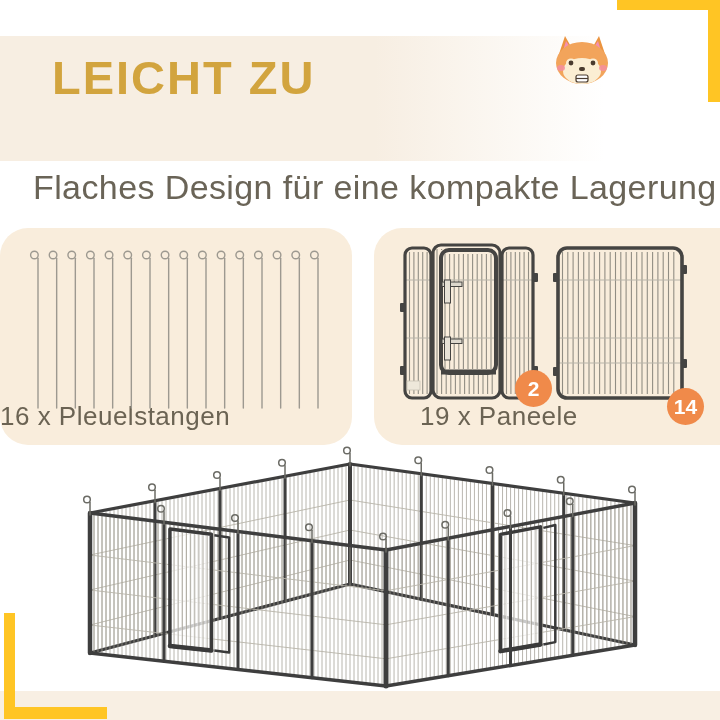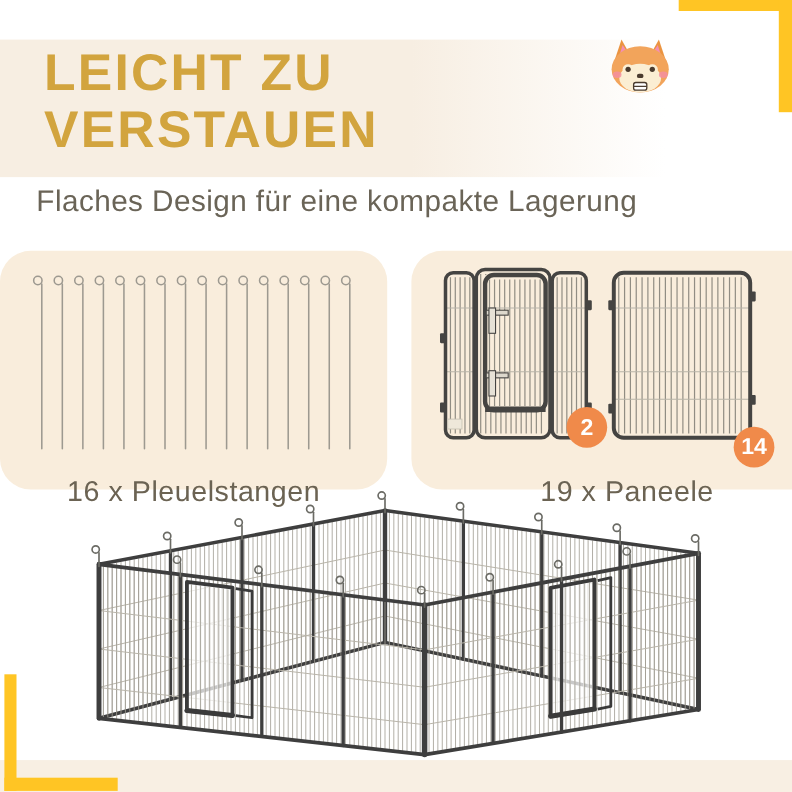--- a/index.html
+++ b/index.html
@@ -5,34 +5,34 @@
   html,body{margin:0;padding:0}
   body{
     width:720px;height:720px;position:relative;overflow:hidden;
     background:#ffffff;font-family:"Liberation Sans",sans-serif;
   }
   .band{
     position:absolute;left:0;top:36px;width:720px;height:125px;
     background:linear-gradient(90deg,#f7eee2 0%,#f7eee2 52%,rgba(247,238,226,0) 84%);
   }
   .title{
-    position:absolute;left:40px;top:40px;margin:0;
+    position:absolute;left:40px;top:40px;margin:12px;
     font-size:47px;line-height:52px;font-weight:bold;letter-spacing:2px;
     color:#d2a43e;
   }
   .subtitle{
     position:absolute;left:33px;top:168px;
-    font-size:27px;letter-spacing:0.4px;color:#6a6457;
+    font-size:34px;letter-spacing:0.4px;color:#6a6457;
   }
   .card{position:absolute;top:228px;height:217px;background:#f9eddc;border-radius:28px}
   .card-rods{left:0;width:352px}
   .card-panels{left:374px;width:386px}
   .card-label{
-    position:absolute;top:431px;font-size:26px;letter-spacing:0.5px;
-    color:#6b6353;text-align:center;
+    position:absolute;top:401px;font-size:26px;letter-spacing:0.5px;
+    color:#6b6353;text-align:left;
   }
   .label-rods{left:0;width:352px}
   .label-panels{left:420px;width:300px}
   .badge{
     position:absolute;width:37px;height:37px;border-radius:50%;
     background:#f08a4a;color:#ffffff;font-weight:bold;font-size:21px;
     display:flex;align-items:center;justify-content:center;z-index:5;
   }
   .badge-2{left:515px;top:370px}
   .badge-14{left:667px;top:388px}
@@ -43,21 +43,21 @@
 </head>
 <body>
 
 <div class="band"></div>
 <div class="strip"></div>
 <div class="acc" style="left:617px;top:0;width:103px;height:10px"></div>
 <div class="acc" style="left:708px;top:0;width:12px;height:102px"></div>
 <div class="acc" style="left:4px;top:613px;width:11px;height:106px"></div>
 <div class="acc" style="left:4px;top:707px;width:103px;height:12px"></div>
 
-<h1 class="title"><span>LEICHT ZU</span><br><span>VERSTAUEN</span></h1>
+<h1 class="title"><span>LEICHT ZU</span><br></h1>
 <div class="subtitle">Flaches Design für eine kompakte Lagerung</div>
 
 <svg style="left:554px;top:33px" width="56" height="52" viewBox="0 0 56 52">
   <path d="M11 3 L4 24 L20 19 Z" fill="#eb9440"></path>
   <path d="M12 8 L8 21 L18 17 Z" fill="#f48fb1"></path>
   <path d="M45 3 L52 24 L36 19 Z" fill="#eb9440"></path>
   <path d="M44 8 L48 21 L38 17 Z" fill="#f48fb1"></path>
   <ellipse cx="28" cy="30" rx="26" ry="21" fill="#f2a45b"></ellipse>
   <ellipse cx="28" cy="38" rx="19" ry="13" fill="#fbeed3"></ellipse>
   <ellipse cx="17" cy="30" rx="5" ry="4.5" fill="#fbeed3"></ellipse>

